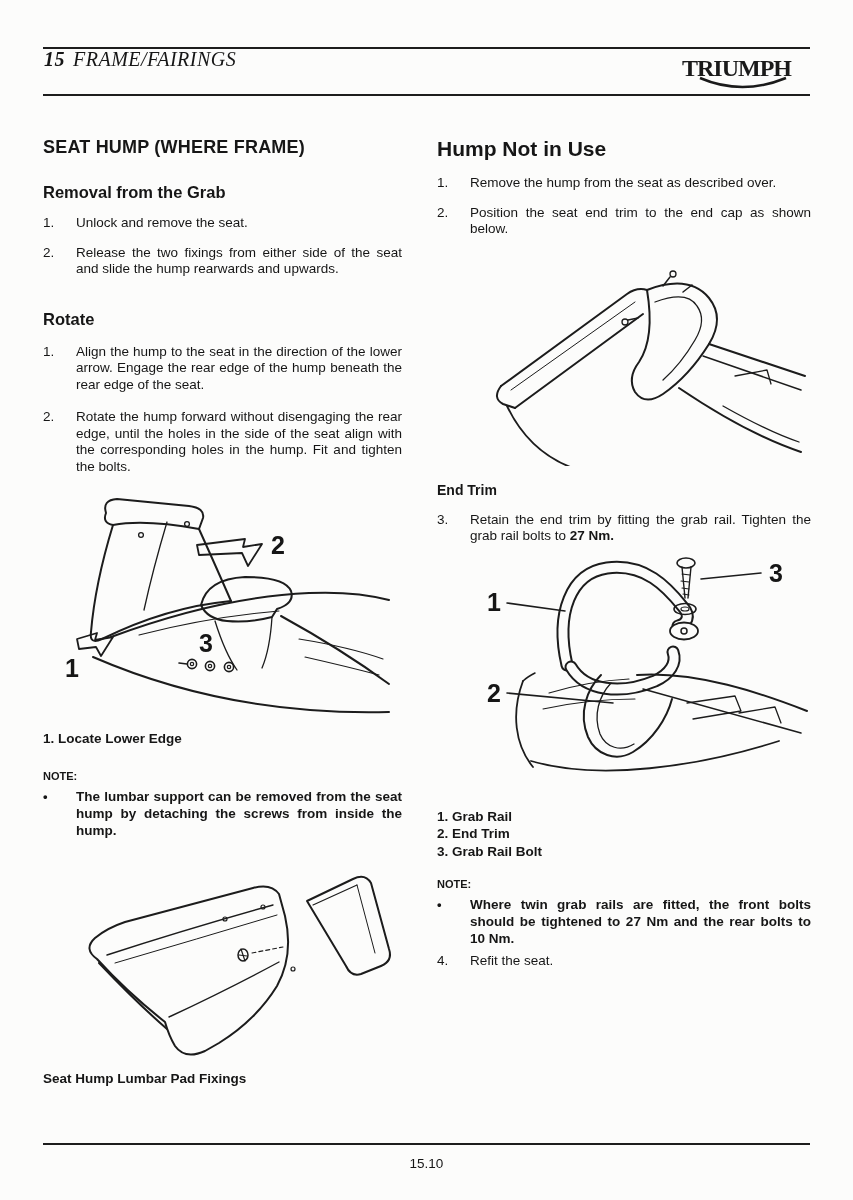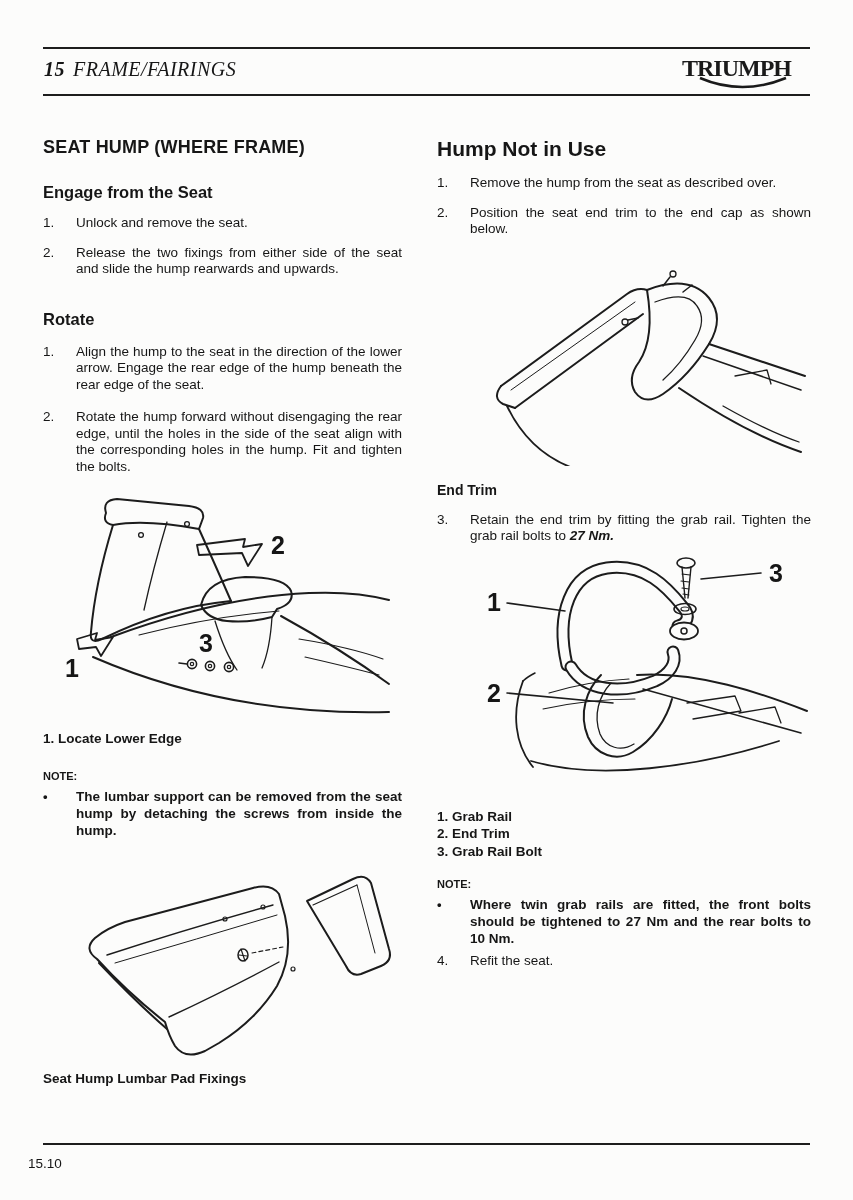--- a/index.html
+++ b/index.html
@@ -8,68 +8,68 @@
     background:#fcfcfb; color:#161616;
     font-family:"Liberation Sans", sans-serif;
     overflow:hidden;
   }
   
   .rule{position:absolute; left:43px; right:43px; height:2px; background:#1d1d1d;}
   .rule-top{top:47px;}
   .rule-head-bottom{top:94px;}
   .rule-foot{top:1143px;}
   .chapter-title{
-    position:absolute; left:44px; top:58px;
+    position:absolute; left:44px; top:48px;
     font-family:"Liberation Serif", serif; font-style:italic;
     font-size:20px; letter-spacing:0.5px;
   }
   .chapter-title .chnum{font-weight:bold; margin-right:8px;}
   .brand{position:absolute; right:46px; top:52px; width:125px; height:40px;}
   
   .col{position:absolute; top:131px;}
   .col-left{left:43px; width:359px;}
   .col-right{left:437px; width:374px;}
   h1.sec{font-size:18px; font-weight:bold; margin:6px 0 0 0; letter-spacing:0.2px;}
   h2.sub{font-size:16.5px; font-weight:bold; margin:25px 0 0 0;}
   h3.minor{font-size:14px; font-weight:bold; margin:16px 0 0 0;}
   .li{display:flex; margin-top:13px; font-size:13.5px; line-height:16.5px;}
   .li .num{width:33px; flex:none;}
   .li .txt{flex:1; text-align:justify;}
-  .li .txt b{font-weight:bold;font-style:italic;}
+  .li .txt b{font-weight:bold;}
   .note-head{font-size:11px; font-weight:bold; margin-top:22px;}
   .note-li{display:flex; margin-top:6px; font-size:13.5px; line-height:17px; font-weight:bold;}
   .note-li .num{width:33px; flex:none; font-size:13px;}
   .note-li .txt{flex:1; text-align:justify;}
   .cap-list{margin-top:11px; font-size:13.5px; font-weight:bold; line-height:17.5px;}
   .figcaption{font-size:13.5px; font-weight:bold; margin-top:0;}
   .fig{display:block;}
   .fig text{font-family:"Liberation Sans", sans-serif; font-weight:bold; fill:#161616;}
   
-  .pagenum{position:absolute; top:1156px; left:0; right:0; font-size:13.5px;margin-left:28px;}
+  .pagenum{position:absolute; top:1156px; left:0; right:0; text-align:center; font-size:13.5px;}
 </style>
 </head>
 <body>
 
 <div class="page">
 
   <div class="rule rule-top"></div>
   <div class="chapter-title">
     <span class="chnum">15</span><span>FRAME/FAIRINGS</span>
   </div>
   <svg class="brand" viewBox="0 0 125 40">
     <text x="0" y="24" font-family="Liberation Serif, serif" font-weight="bold" font-size="24" letter-spacing="-1" fill="#1a1a1a">TRIUMPH</text>
     <path d="M18,26 Q60,44 104,26" fill="none" stroke="#1a1a1a" stroke-width="2.5"></path>
   </svg>
   <div class="rule rule-head-bottom"></div>
 
   <div class="col col-left">
 
     <h1 class="sec">SEAT HUMP (WHERE FRAME)</h1>
 
-    <h2 class="sub">Engage from the Seat</h2>
+    <h2 class="sub">Removal from the Grab</h2>
     <div class="li">
       <span class="num">1.</span>
       <span class="txt">Unlock and remove the seat.</span>
     </div>
     <div class="li">
       <span class="num">2.</span>
       <span class="txt">Release the two fixings from either side of the seat and slide the hump rearwards and upwards.</span>
     </div>
 
     <h2 class="sub" style="margin-top:32px;">Rotate</h2>

